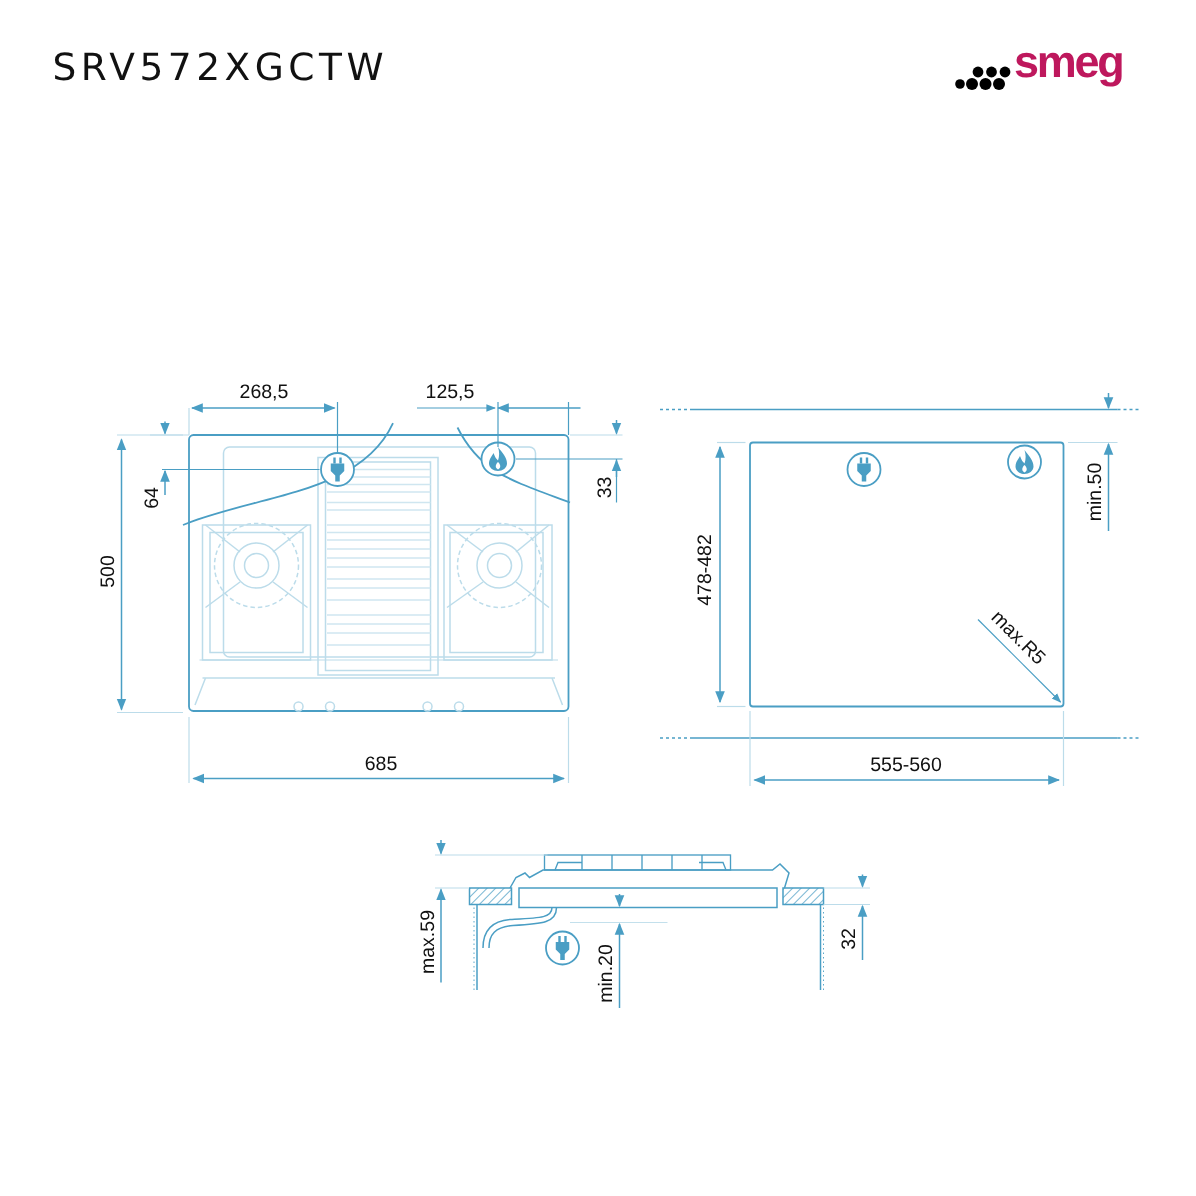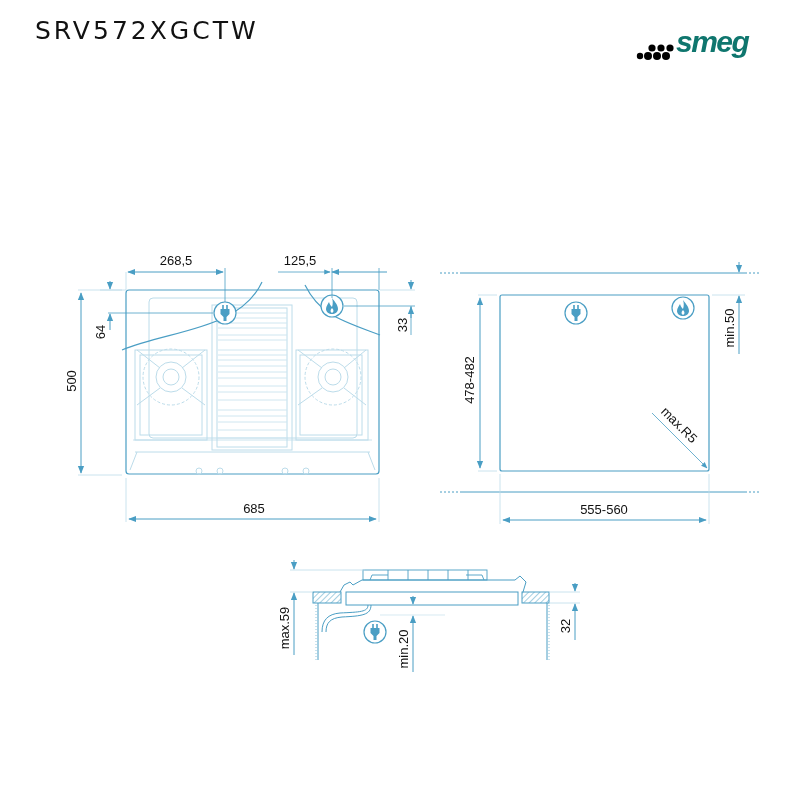--- a/index.html
+++ b/index.html
@@ -1,19 +1,19 @@
 <!DOCTYPE html>
 <html><head>
 <meta charset="utf-8">
 <style>
   html,body{margin:0;padding:0;background:#ffffff;}
   body{width:797px;height:797px;position:relative;overflow:hidden;font-family:"DejaVu Sans",sans-serif;}
-  .title{position:absolute;left:35px;top:16px;font-family:"DejaVu Sans",sans-serif;font-size:25px;letter-spacing:3px;color:#111;font-weight:normal;}
+  .title{position:absolute;left:35px;top:30px;font-family:"DejaVu Sans",sans-serif;font-size:25px;letter-spacing:3px;color:#111;font-weight:normal;}
   .logo{position:absolute;left:636px;top:34px;width:136px;height:30px;}
-  .logo-text{position:absolute;left:40px;top:-9px;font-family:"Liberation Sans",sans-serif;font-weight:bold;font-size:30px;letter-spacing:-1.5px;color:#0f766e;font-style:italic;}
+  .logo-text{position:absolute;left:40px;top:-9px;font-family:"Liberation Sans",sans-serif;font-weight:bold;font-size:30px;letter-spacing:-1.5px;color:#be185d;}
   svg.drawing{position:absolute;left:0;top:0;}
   .dim{font-family:"Liberation Sans",sans-serif;font-size:13px;fill:#111;}
 </style>
 </head>
 <body>
 
 <div class="title">SRV572XGCTW</div>
 
 <div class="logo">
   <svg width="40" height="30">

